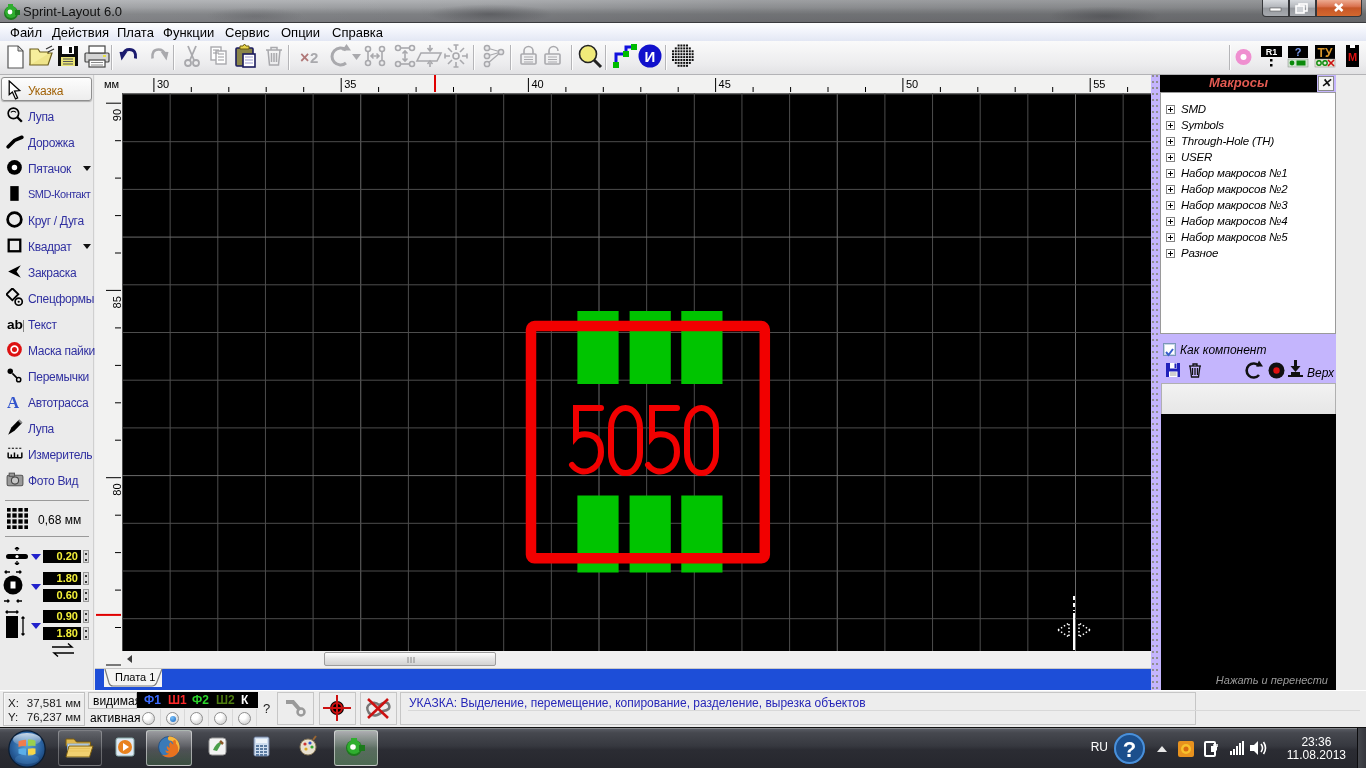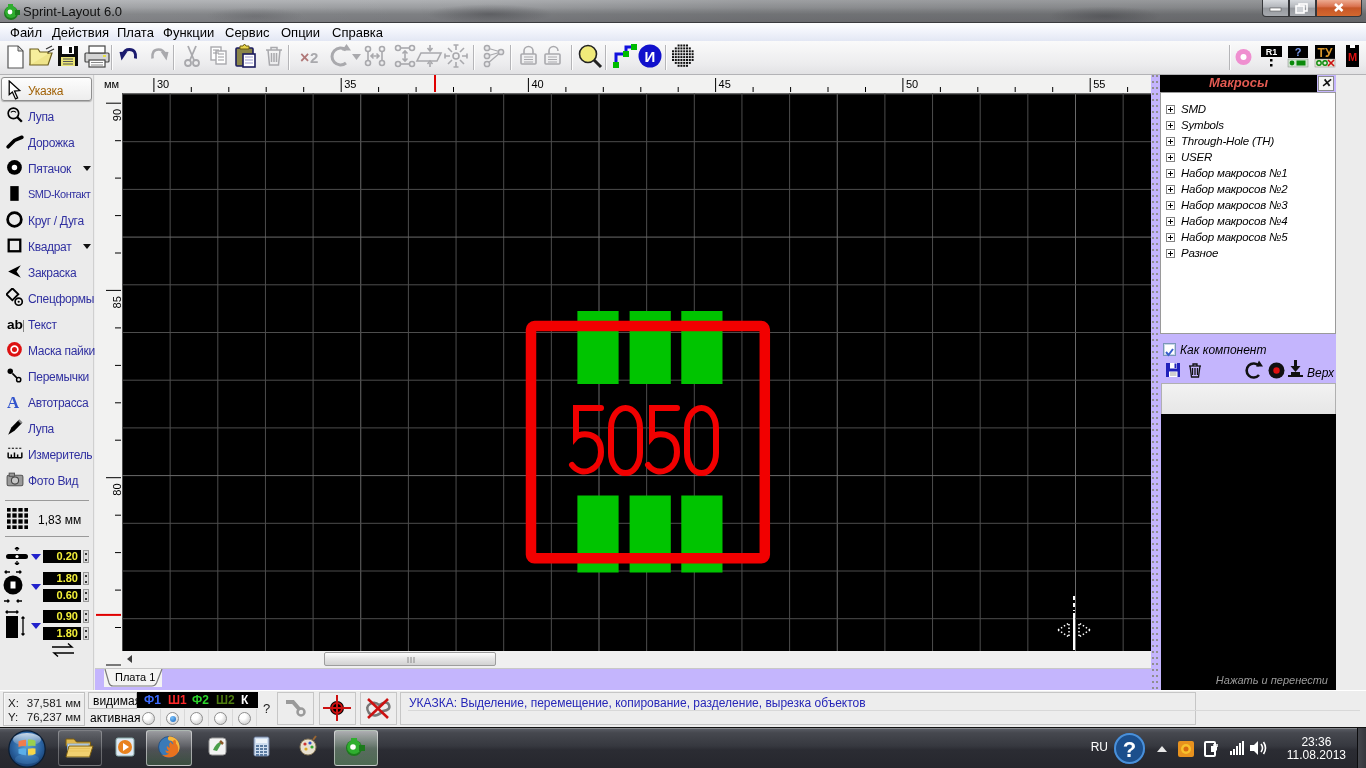--- a/index.html
+++ b/index.html
@@ -66,21 +66,21 @@
 #hscroll { left:122px; top:651px; width:1042px; height:17px; background:#f0f0f0; }
 .sthumb { position:absolute; background:linear-gradient(to right,#fdfdfd,#e7e7e7 45%,#d2d2d2); border:1px solid #9d9d9d; border-radius:2px; }
 .sthumbh { background:linear-gradient(to bottom,#fdfdfd,#e7e7e7 45%,#d2d2d2); }
 .sarr { position:absolute; width:0; height:0; }
 .sarr.up { border-left:4px solid transparent; border-right:4px solid transparent; border-bottom:5px solid #3c3c3c; }
 .sarr.down { border-left:4px solid transparent; border-right:4px solid transparent; border-top:5px solid #3c3c3c; }
 .sarr.left { border-top:4px solid transparent; border-bottom:4px solid transparent; border-right:5px solid #3c3c3c; }
 .sarr.right { border-top:4px solid transparent; border-bottom:4px solid transparent; border-left:5px solid #3c3c3c; }
 
 
-#tabrow { left:95px; top:668px; width:1086px; height:22px; background:#c4b5fd; border-top:1px solid #c8c8c8; }
+#tabrow { left:95px; top:668px; width:1086px; height:22px; background:#1d4ed8; border-top:1px solid #c8c8c8; }
 #tab1 { position:absolute; left:9px; top:0px; width:58px; height:18px; background:#f4f4f3; font-size:11px; padding:2px 0 0 11px; }
 #tab1 svg { position:absolute; left:0; top:0; }
 #tab1 span { position:relative; }
 
 
 #rpanel { left:1151px; top:75px; width:185px; height:615px; background:#c4b5fd;font-style:italic; }
 #rgrip { position:absolute; left:1px; top:0; width:7px; height:615px;
   background-image:radial-gradient(circle at 1px 1px,#8e8e8e 0.7px,rgba(0,0,0,0) 1px);
   background-size:4px 6px; }
 #mheader { position:absolute; left:9px; top:0px; width:157px; height:17px; background:#000; color:#e25a52; font-weight:bold; font-size:13px; text-align:center; line-height:16px; }
@@ -536,21 +536,21 @@
       <rect width="21" height="21" fill="#000"></rect>
       <g stroke="#e8e8e8" stroke-width="1.7">
         <line x1="4.5" y1="0" x2="4.5" y2="21"></line>
           <line x1="10.5" y1="0" x2="10.5" y2="21"></line>
           <line x1="16.5" y1="0" x2="16.5" y2="21"></line>
         <line x1="0" y1="4.5" x2="21" y2="4.5"></line>
           <line x1="0" y1="10.5" x2="21" y2="10.5"></line>
           <line x1="0" y1="16.5" x2="21" y2="16.5"></line>
       </g>
     </svg>
-    <span class="abs" style="left:38px;top:438px;font-size:12px;color:#000">1,83 мм</span>
+    <span class="abs" style="left:38px;top:438px;font-size:12px;color:#000">0,68 мм</span>
     <div id="numerics">
         <svg class="abs" style="left:4px;top:472px" width="26" height="18" viewBox="0 0 26 18">
       <rect x="2" y="7" width="22" height="5" rx="2.5" fill="#000"></rect>
           <circle cx="13" cy="9.5" r="1.6" fill="#fff"></circle>
       <path d="M13 0 v4 M11 2.2 L13 0 L15 2.2" stroke="#000" stroke-width="1.3" fill="none"></path>
       <path d="M13 18 v-4 M11 15.8 L13 18 L15 15.8" stroke="#000" stroke-width="1.3" fill="none"></path>
         </svg>
         <div class="bluev" style="top:479px"></div>
         <div class="nfield" style="top:475px">0.20</div>
         <div class="spin" style="top:475px"></div>

